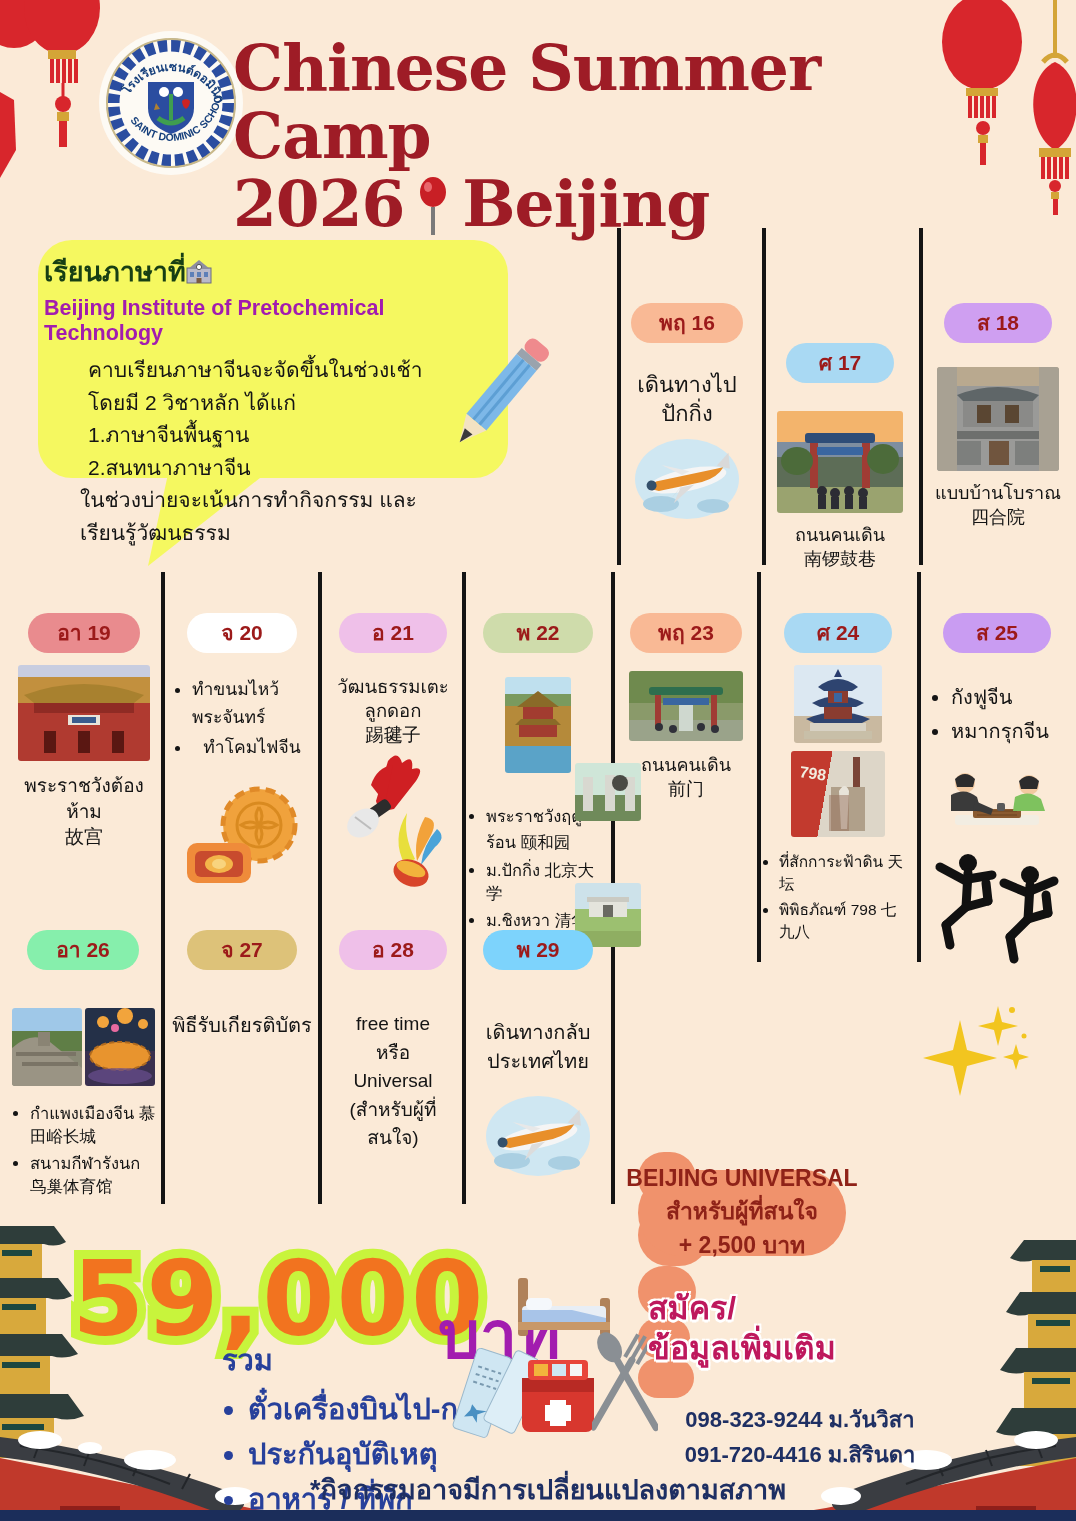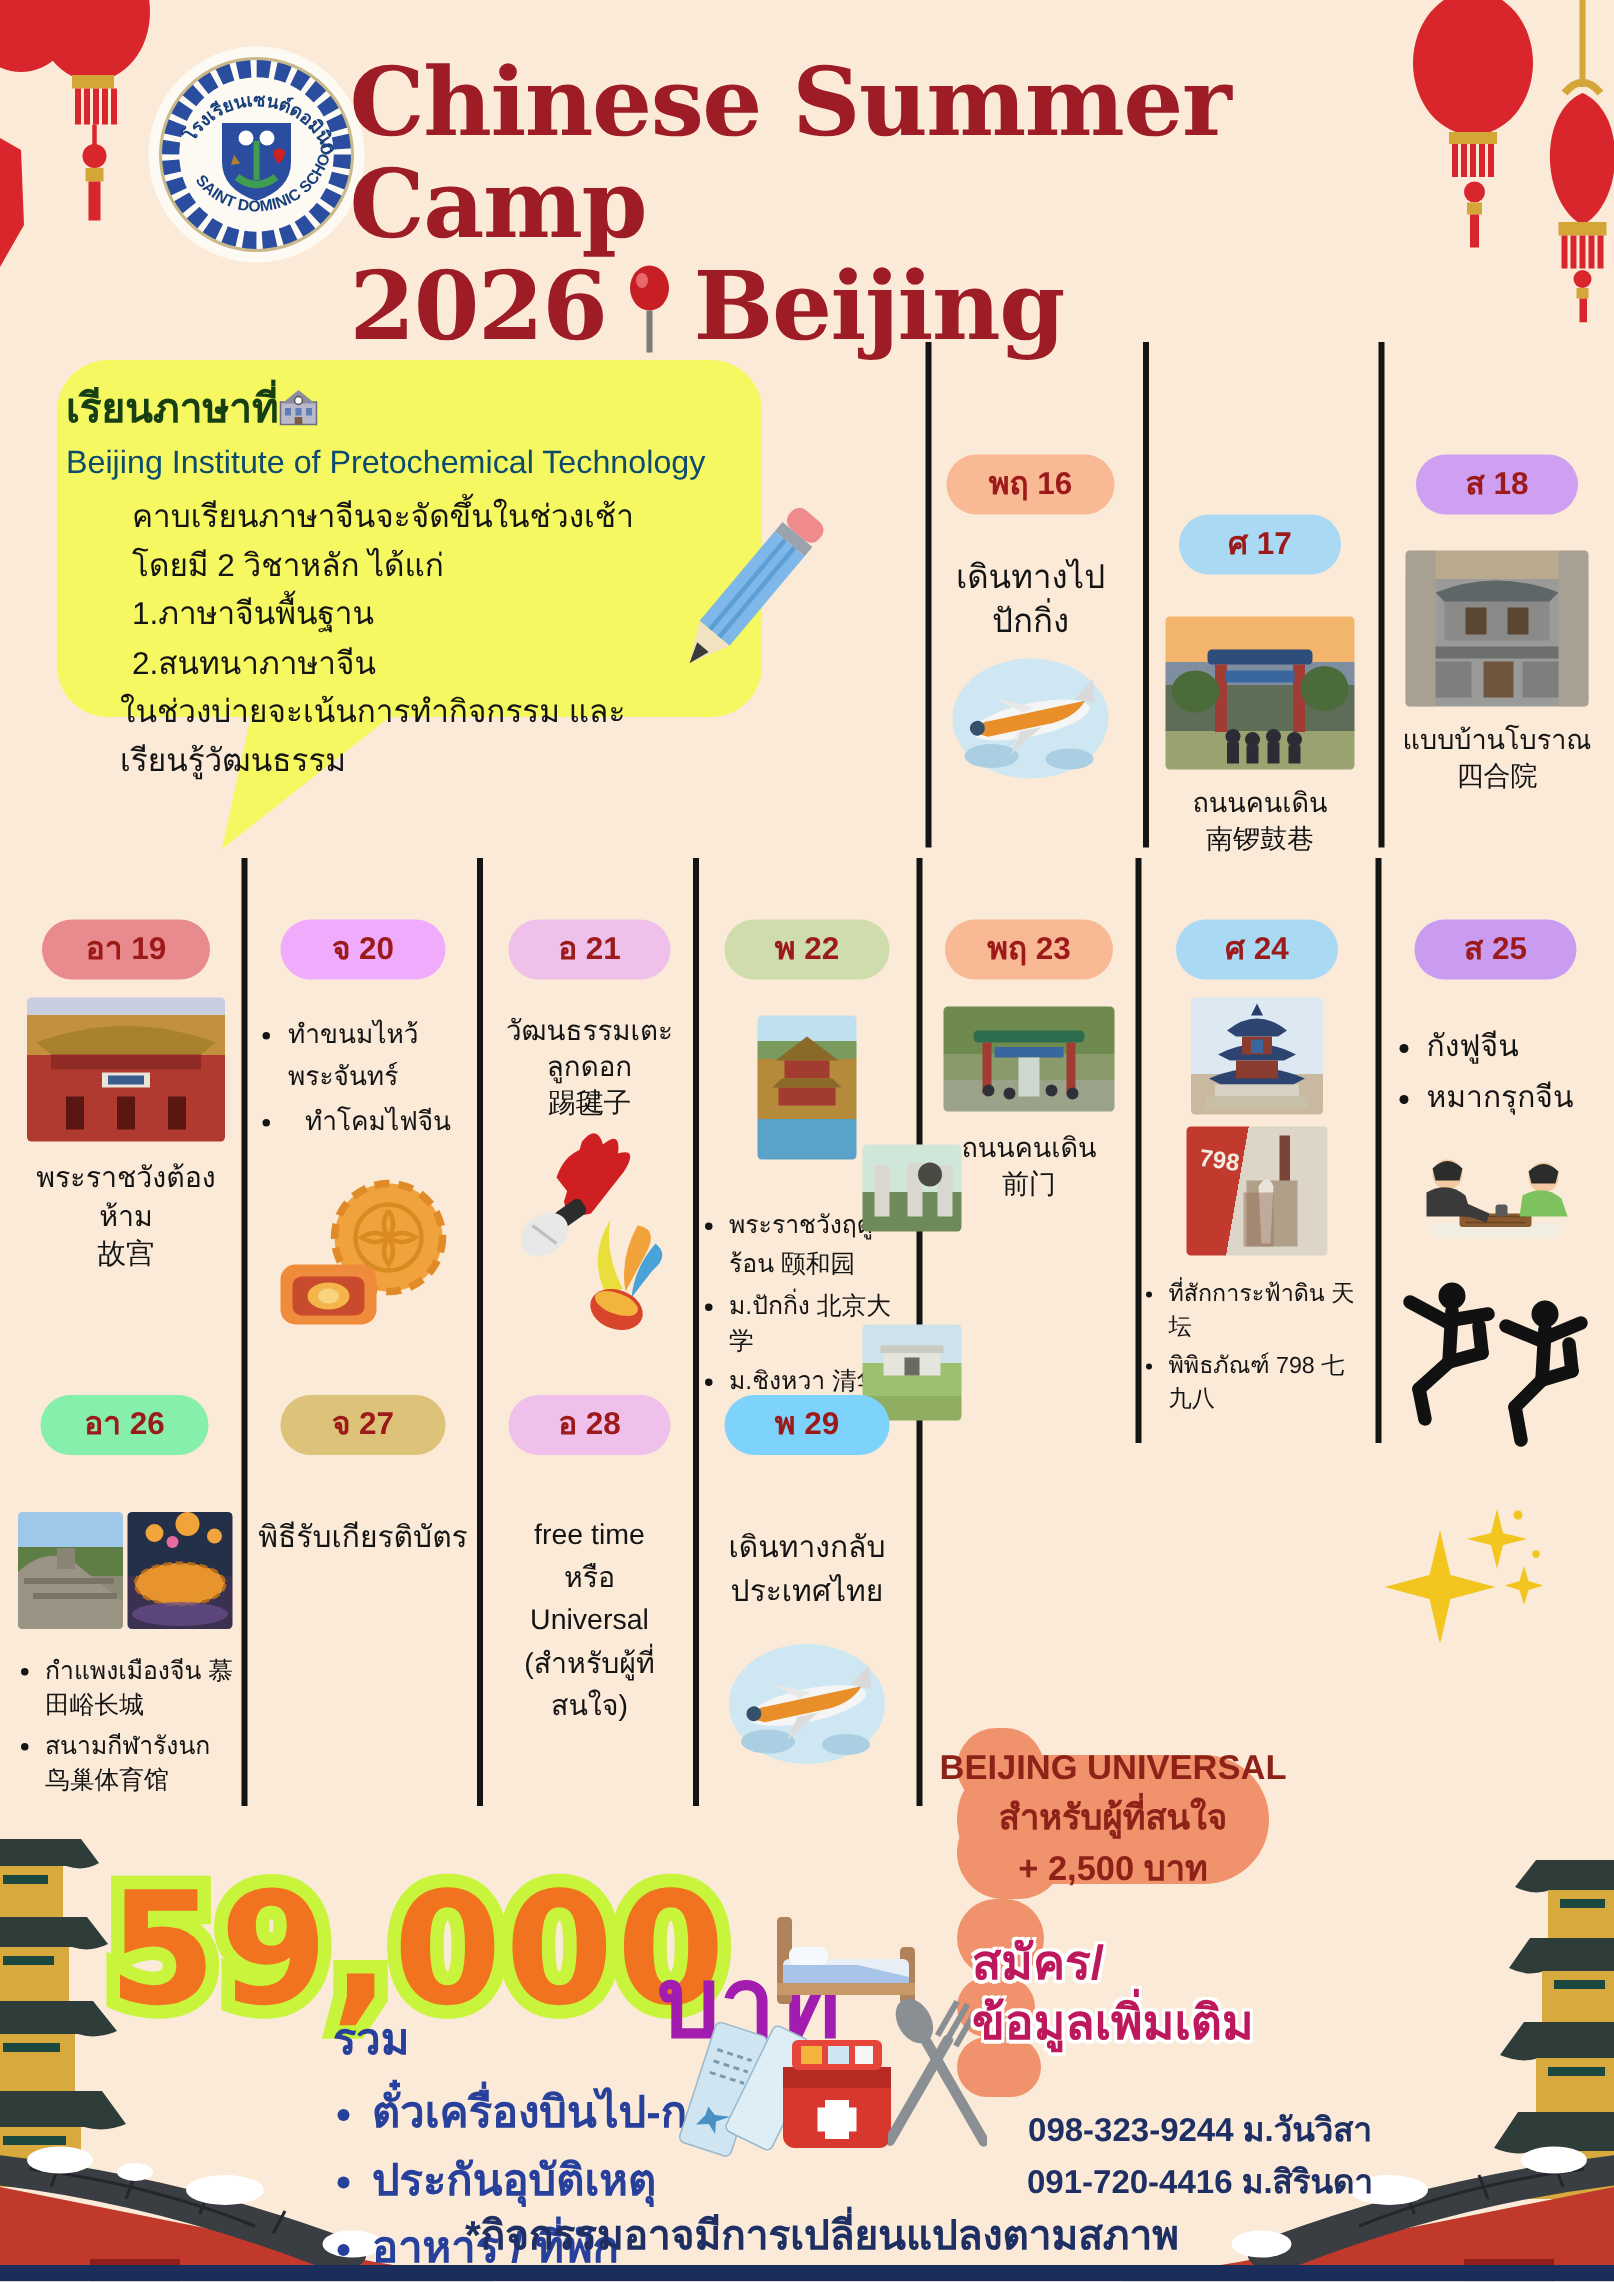--- a/index.html
+++ b/index.html
@@ -5,21 +5,21 @@
   html,body{margin:0;padding:0;}
   body{font-family:"Liberation Sans","DejaVu Sans",sans-serif;}
   #poster{position:relative;width:1076px;height:1521px;background:#fbead7;overflow:hidden;}
   .abs{position:absolute;}
   .ctr{text-align:center;}
   
   .title{font-family:"DejaVu Serif","Liberation Serif",serif;font-weight:700;color:#9e1c26;font-size:63px;line-height:1.08;letter-spacing:-1px;}
   
   .bubble{background:#f5f860;border-radius:34px;}
   .bubble-h{color:#173f14;font-weight:700;font-size:27px;}
-  .bubble-i{color:#0c4a6e;font-weight:400;font-size:21.5px;}
+  .bubble-i{color:#a21caf;font-weight:700;font-size:21.5px;}
   .bubble-t{color:#141414;font-size:21px;line-height:1.55;}
   
   .vline{position:absolute;width:4px;background:#141414;}
   .pill{height:40px;border-radius:22px;line-height:40px;text-align:center;
         color:#9c1a1a;font-weight:700;font-size:21px;margin:0 auto;}
   .daytxt{color:#141414;font-size:20px;line-height:1.3;}
   .cap{color:#141414;font-size:18px;line-height:1.35;}
   .blts{margin:0;padding-left:20px;color:#141414;text-align:left;}
   .blts li{margin:2px 0;}
   .photo{border-radius:3px;overflow:hidden;position:relative;margin:0 auto;}
@@ -259,21 +259,21 @@
         <rect x="54" y="52" width="24" height="6" fill="#3a5c8e"></rect>
       </svg>
     </div>
     <div class="cap" style="margin-top:12px;font-size:19px;">
       <div>พระราชวังต้องห้าม</div>
       <div>故宫</div>
     </div>
   </div>
 
   <div class="abs ctr" style="left:172px;top:613px;width:140px;">
-    <div class="pill" style="width: 110px; background-color: #f0abfc;">จ 20</div>
+    <div class="pill" style="width: 110px; background-color: #ffffff;">จ 20</div>
     <ul class="blts" style="font-size:17.5px;margin-top:22px;">
       <li>ทำขนมไหว้พระจันทร์</li>
       <li style="text-align:center;">ทำโคมไฟจีน</li>
     </ul>
     <svg width="118" height="118" viewBox="0 0 118 118" style="margin-top:18px;">
       <g>
         <circle cx="76" cy="44" r="36" fill="#f0a23c"></circle>
         <circle cx="76" cy="44" r="36" fill="none" stroke="#e08a28" stroke-width="5" stroke-dasharray="10 6"></circle>
         <circle cx="76" cy="44" r="22" fill="none" stroke="#d98a20" stroke-width="3"></circle>
         <g stroke="#d98a20" stroke-width="3" fill="none">

